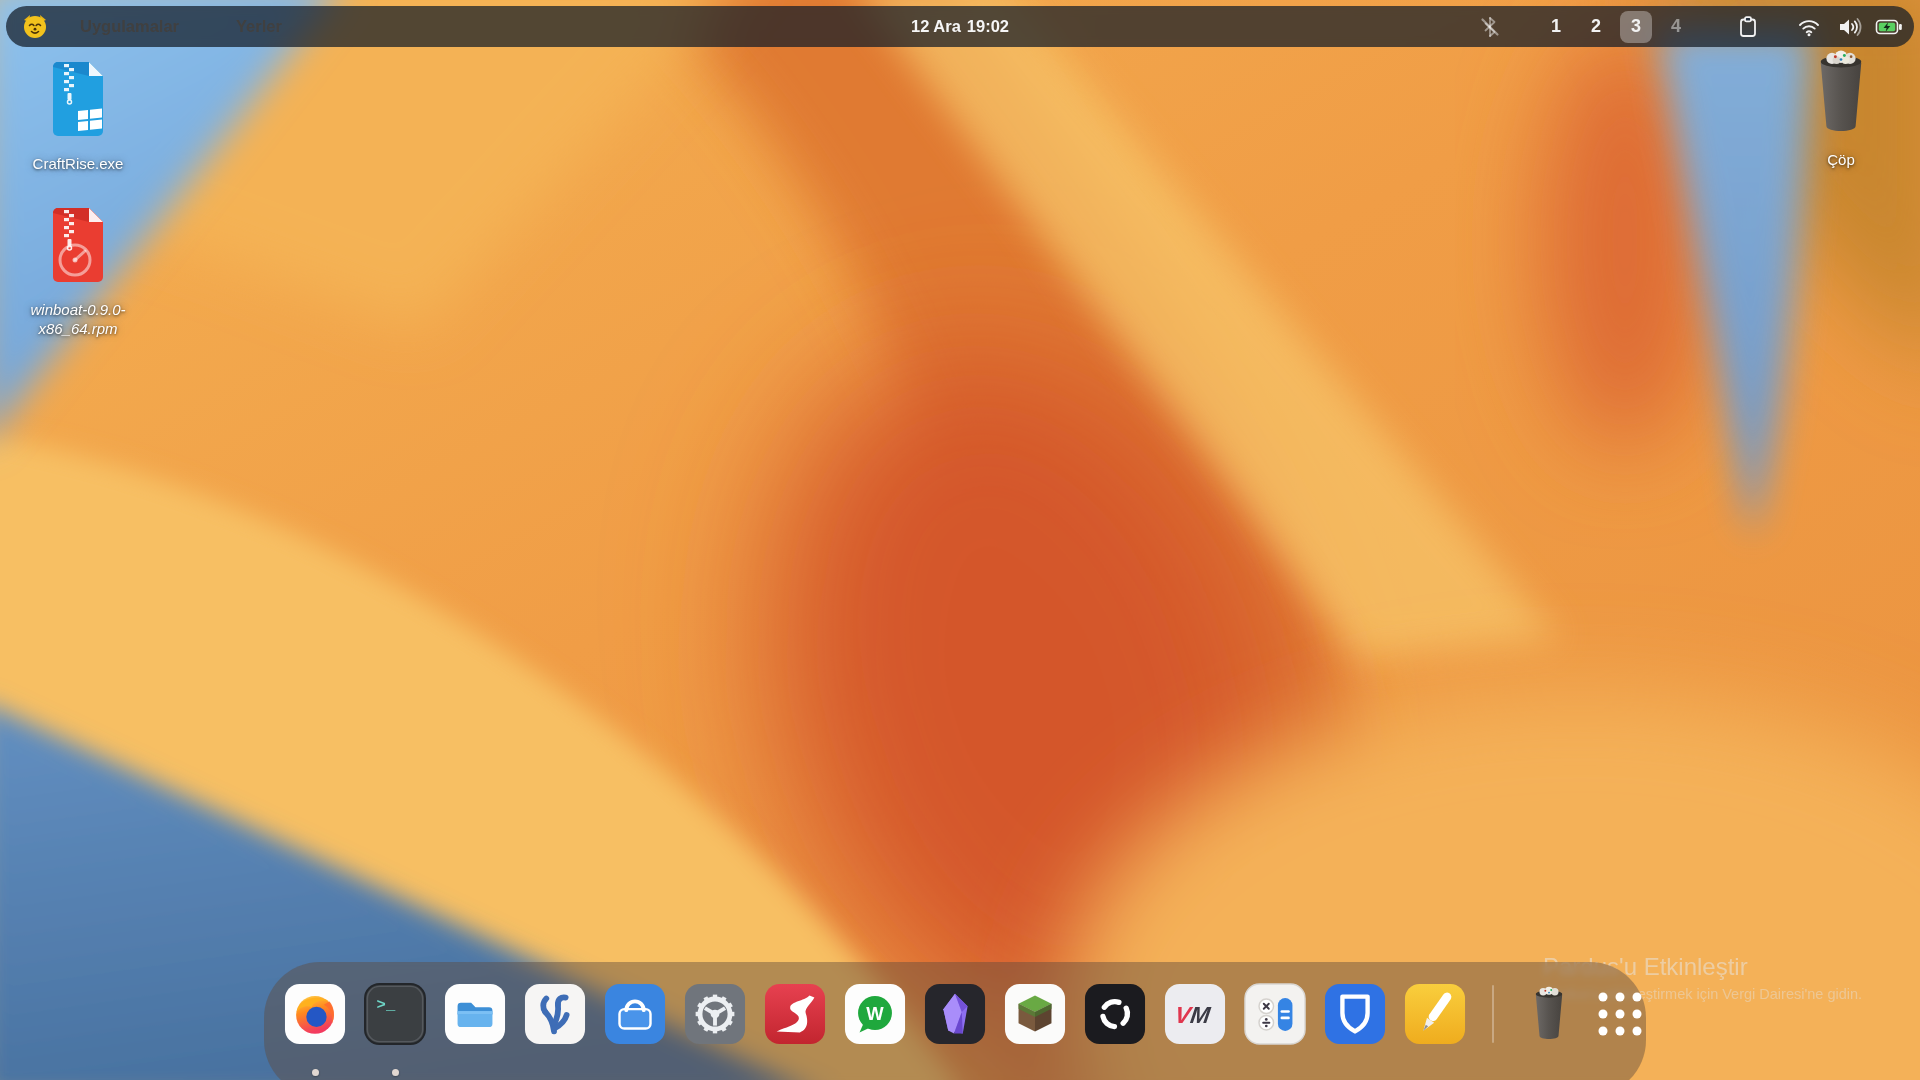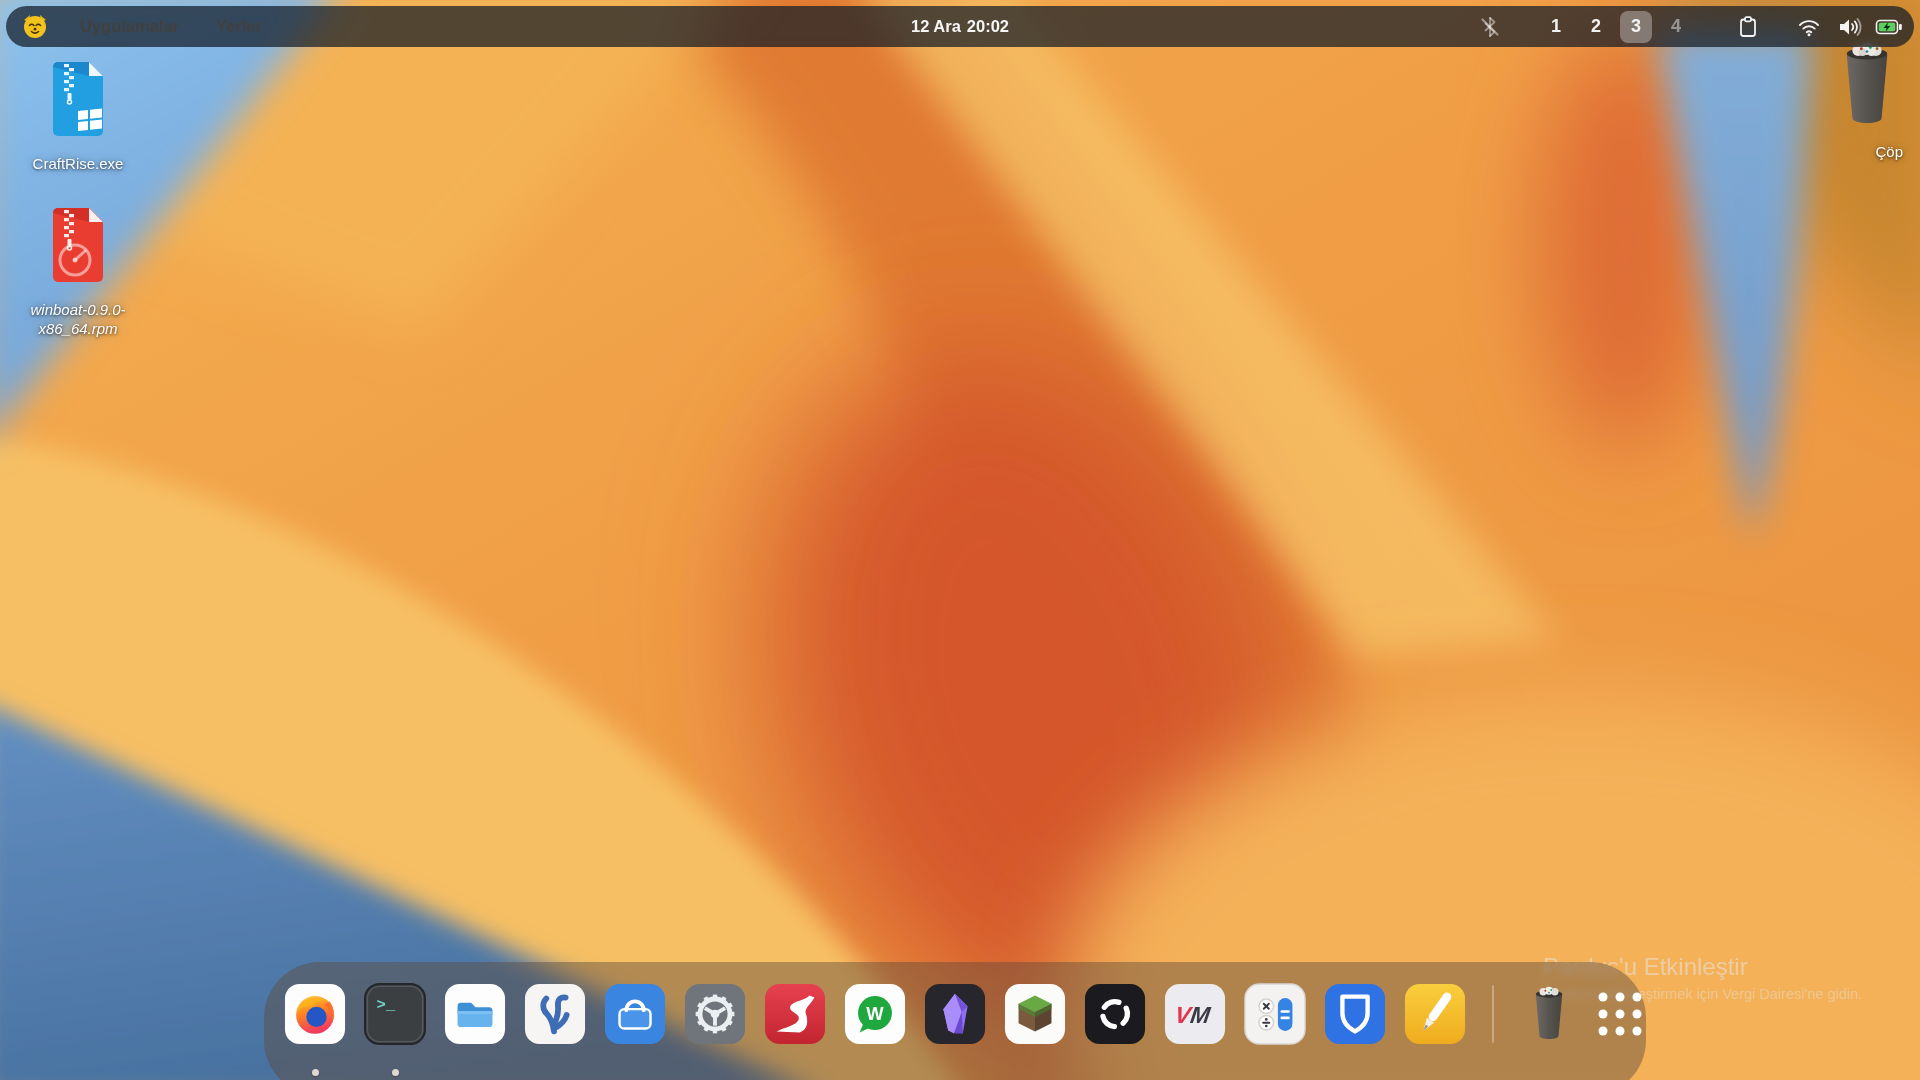--- a/index.html
+++ b/index.html
@@ -6,21 +6,21 @@
     font-family:"Liberation Sans","DejaVu Sans",sans-serif;-webkit-font-smoothing:antialiased;}
   .stage{position:absolute;inset:0;width:1920px;height:1080px;overflow:hidden;}
   .wallpaper{position:absolute;inset:0;z-index:0;}
   
   .panel{position:absolute;left:6px;top:6px;width:1908px;height:41px;border-radius:21px;
     background:rgba(19,28,39,0.72);backdrop-filter:blur(4px);z-index:10;color:#f6f6f6;}
   .panel *{box-sizing:border-box;}
   .panel .logo{position:absolute;left:14px;top:7px;width:30px;height:27px;}
   .menu-item{position:absolute;top:0;height:41px;display:flex;align-items:center;
     font-size:16.5px;font-weight:700;color:#404040;padding:0 10px;border-radius:14px;cursor:default;}
-  .menu-uyg{left:64px;} .menu-yer{left:200px;}
+  .menu-uyg{left:64px;} .menu-yer{left:220px;}
   .clock{position:absolute;left:50%;top:0;transform:translateX(-50%);height:41px;display:flex;
     align-items:center;gap:6px;font-size:16.5px;font-weight:700;}
   .tray-icon{position:absolute;top:50%;transform:translateY(-50%);}
   .ws{position:absolute;left:1534px;top:0;height:41px;display:flex;align-items:center;gap:8px;}
   .ws-cell{width:32px;height:32px;display:flex;align-items:center;justify-content:center;
     font-size:18px;font-weight:600;color:#f2f2f2;border-radius:8px;}
   .ws-cell.active{background:rgba(255,255,255,0.32);}
   .ws-cell.dim{color:rgba(255,255,255,0.45);}
   
   .dicon{position:absolute;width:124px;display:flex;flex-direction:column;align-items:center;z-index:3;}
@@ -147,21 +147,21 @@
       </g>
       <g stroke="rgba(255,255,255,0.5)" fill="none" stroke-width="3">
         <circle cx="30" cy="58" r="15"></circle>
         <path d="M30,58 L40,49" stroke-linecap="round"></path>
       </g>
       <circle cx="30" cy="58" r="2.5" fill="rgba(255,255,255,0.6)"></circle>
     </svg>
     <div class="dlabel"><span>winboat-0.9.0-</span><br><span>x86_64.rpm</span></div>
   </div>
 
-  <div class="dicon" style="left:1779px;top:36px;align-items:flex-end;">
+  <div class="dicon" style="left:1779px;top:44px;">
     <svg width="72" height="94" viewBox="0 0 64 82">
       <defs>
           <linearGradient id="tg1" x1="0" y1="0" x2="1" y2="0">
         <stop offset="0" stop-color="#6d6966"></stop>
             <stop offset="0.5" stop-color="#57534f"></stop>
             <stop offset="1" stop-color="#47433f"></stop>
       </linearGradient>
         </defs>
       <path d="M14,16 C14,11 50,11 50,16 L45,72 C45,78 19,78 19,72 Z" fill="url(#tg1)"></path>
       <ellipse cx="32" cy="15" rx="18" ry="5" fill="#37342f"></ellipse>
@@ -191,21 +191,21 @@
         <path d="M16.1,12.5 q2.2,-2.4 4.4,0"></path>
         <path d="M11.5,18.5 q3.5,3.2 7,0"></path>
       </g>
       <circle cx="15" cy="16.2" r="1.4" fill="#4a3208"></circle>
     </svg>
     <div class="menu-item menu-uyg">Uygulamalar</div>
     <div class="menu-item menu-yer">Yerler</div>
 
     <div class="clock">
       <span>12 Ara</span>
-      <span>20:02</span>
+      <span>19:02</span>
     </div>
 
     <svg class="tray-icon" style="left:1472px;" width="24" height="24" viewBox="0 0 24 24">
       <g stroke="rgba(255,255,255,0.45)" stroke-width="1.8" fill="none" stroke-linejoin="round" stroke-linecap="round">
         <path d="M12,3 L16.5,7 L7.5,15.5"></path>
         <path d="M12,21 L16.5,17 L7.5,8.5"></path>
         <path d="M12,3 V21"></path>
         <path d="M4.5,4.5 L19.5,19.5" stroke-width="2.2"></path>
       </g>
     </svg>

